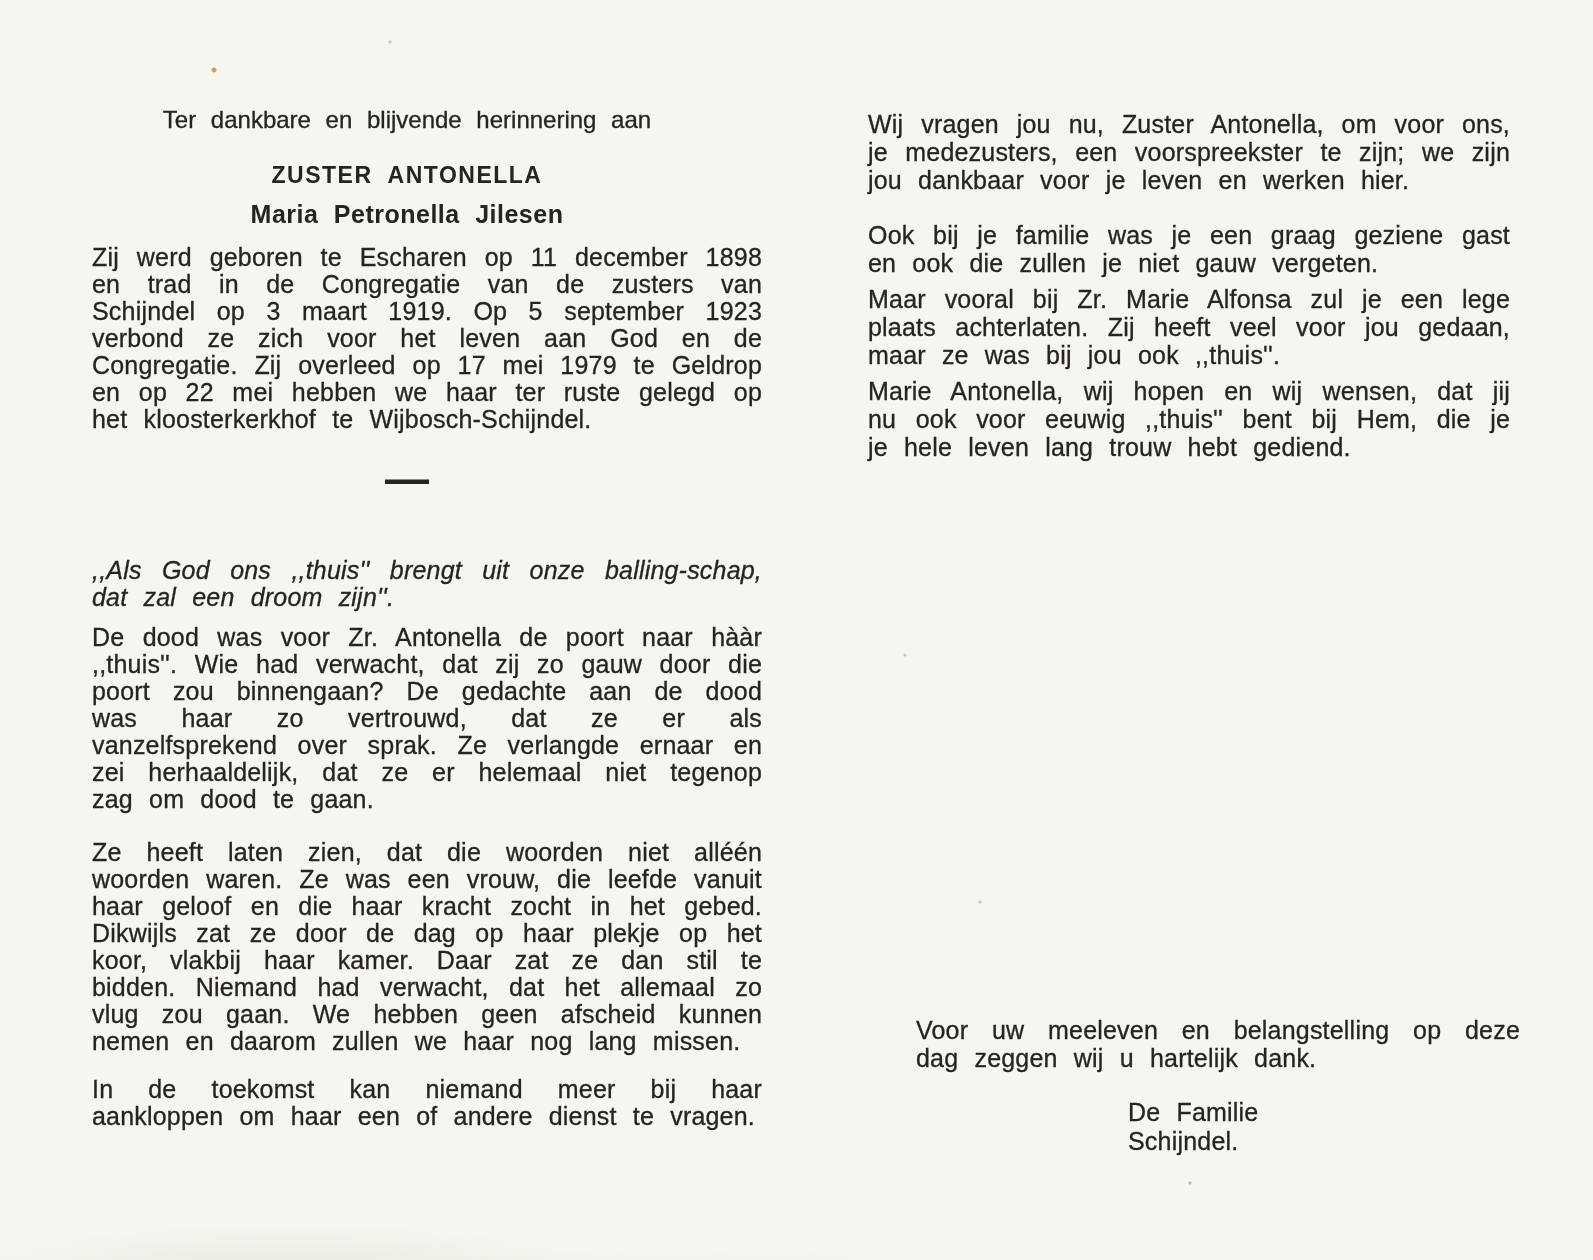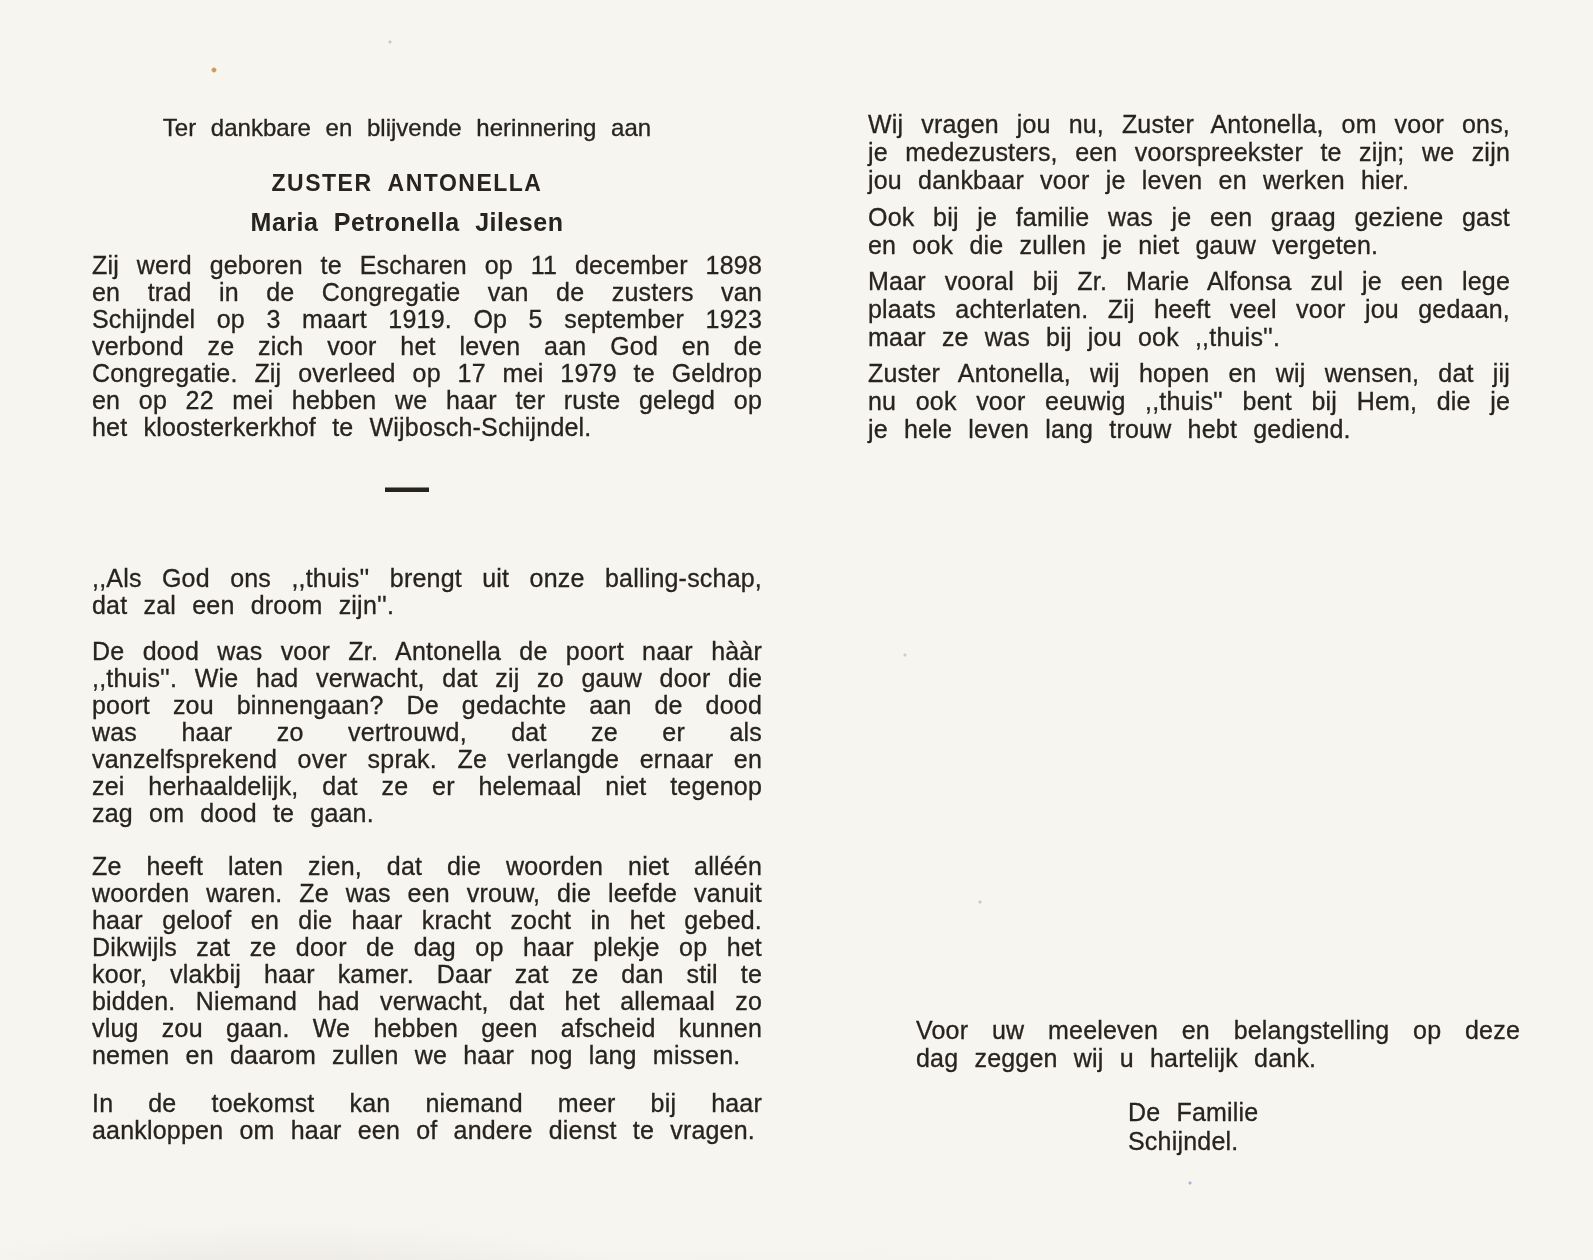--- a/index.html
+++ b/index.html
@@ -26,21 +26,21 @@
     background:
       radial-gradient(circle 3px at 214px 70px, rgba(193,124,32,.75) 0 1.6px, rgba(193,124,32,0) 3px),
       radial-gradient(circle 2px at 390px 42px, rgba(150,140,110,.45) 0 1px, rgba(150,140,110,0) 2px),
       radial-gradient(circle 2px at 980px 902px, rgba(120,110,95,.35) 0 1px, rgba(120,110,95,0) 2px),
       radial-gradient(circle 2px at 1190px 1183px, rgba(90,90,200,.45) 0 1px, rgba(90,90,200,0) 2px),
       radial-gradient(circle 2px at 905px 655px, rgba(120,110,95,.3) 0 1px, rgba(120,110,95,0) 2px),
       radial-gradient(ellipse 520px 90px at 18% 102%, rgba(110,105,95,.10), rgba(110,105,95,0) 70%),
       radial-gradient(ellipse 700px 70px at 45% 103%, rgba(110,105,95,.07), rgba(110,105,95,0) 70%);
   }
   .col-left{
-    position:absolute;left:92px;top:114px;width:670px;
+    position:absolute;left:92px;top:106px;width:670px;
   }
   .col-right{
     position:absolute;left:868px;top:110px;width:642px;
   }
   .right-bottom{
     position:absolute;left:880px;top:1016px;width:640px;
   }
   .txt{
     font-size:25px;
     line-height:27px;
@@ -82,24 +82,24 @@
   .divider{
     height:10px;
     margin:42px 0 72px;
     text-align:center;
     padding-right:40px;
     font-weight:700;
     font-size:44px;
     line-height:8px;
     letter-spacing:0;
   }
-  .quote{margin-bottom:19px;}
+  .quote{margin-bottom:13px;font-style:italic;}
   .lp0{margin-bottom:26px;}
   .lp1{margin-bottom:21px;}
-  .rp0{margin-bottom:9px;}
+  .rp0{margin-bottom:27px;}
   .rp1{margin-bottom:8px;}
   .rp2{margin-bottom:8px;}
   .thanks{margin-bottom:26px;margin-left:36px;}
   .signature p{
     margin:0;
     padding-left:248px;
     font-size:25px;line-height:29px;
     letter-spacing:.2px;
     word-spacing:9px;
     text-align:left;
@@ -120,21 +120,21 @@
     <p class="txt quote">,,Als God ons ,,thuis'' brengt uit onze balling-schap, dat zal een droom zijn''.</p>
     <p class="txt lp0">De dood was voor Zr. Antonella de poort naar hààr ,,thuis''. Wie had verwacht, dat zij zo gauw door die poort zou binnengaan? De gedachte aan de dood was haar zo vertrouwd, dat ze er als vanzelfsprekend over sprak. Ze verlangde ernaar en zei herhaaldelijk, dat ze er helemaal niet tegenop zag om dood te gaan.</p>
     <p class="txt lp1">Ze heeft laten zien, dat die woorden niet alléén woorden waren. Ze was een vrouw, die leefde vanuit haar geloof en die haar kracht zocht in het gebed. Dikwijls zat ze door de dag op haar plekje op het koor, vlakbij haar kamer. Daar zat ze dan stil te bidden. Niemand had verwacht, dat het allemaal zo vlug zou gaan. We hebben geen afscheid kunnen nemen en daarom zullen we haar nog lang missen.</p>
     <p class="txt">In de toekomst kan niemand meer bij haar aankloppen om haar een of andere dienst te vragen.</p>
   </div>
 
   <div class="col-right">
     <p class="txt rp0">Wij vragen jou nu, Zuster Antonella, om voor ons, je medezusters, een voorspreekster te zijn; we zijn jou dankbaar voor je leven en werken hier.</p>
     <p class="txt rp1">Ook bij je familie was je een graag geziene gast en ook die zullen je niet gauw vergeten.</p>
     <p class="txt rp2">Maar vooral bij Zr. Marie Alfonsa zul je een lege plaats achterlaten. Zij heeft veel voor jou gedaan, maar ze was bij jou ook ,,thuis''.</p>
-    <p class="txt">Zuster Antonella, wij hopen en wij wensen, dat jij nu ook voor eeuwig ,,thuis'' bent bij Hem, die je je hele leven lang trouw hebt gediend.</p>
+    <p class="txt">Marie Antonella, wij hopen en wij wensen, dat jij nu ook voor eeuwig ,,thuis'' bent bij Hem, die je je hele leven lang trouw hebt gediend.</p>
   </div>
 
   <div class="right-bottom">
     <p class="txt thanks">Voor uw meeleven en belangstelling op deze dag zeggen wij u hartelijk dank.</p>
     <div class="signature">
       <p>De Familie</p>
       <p>Schijndel.</p>
     </div>
   </div>
 

